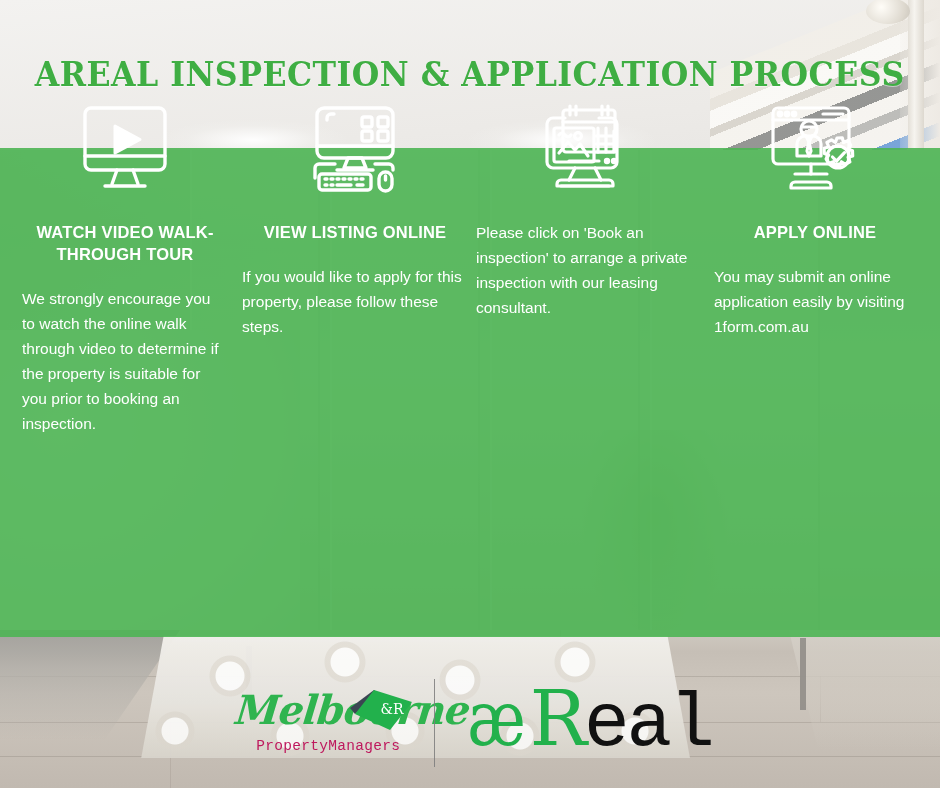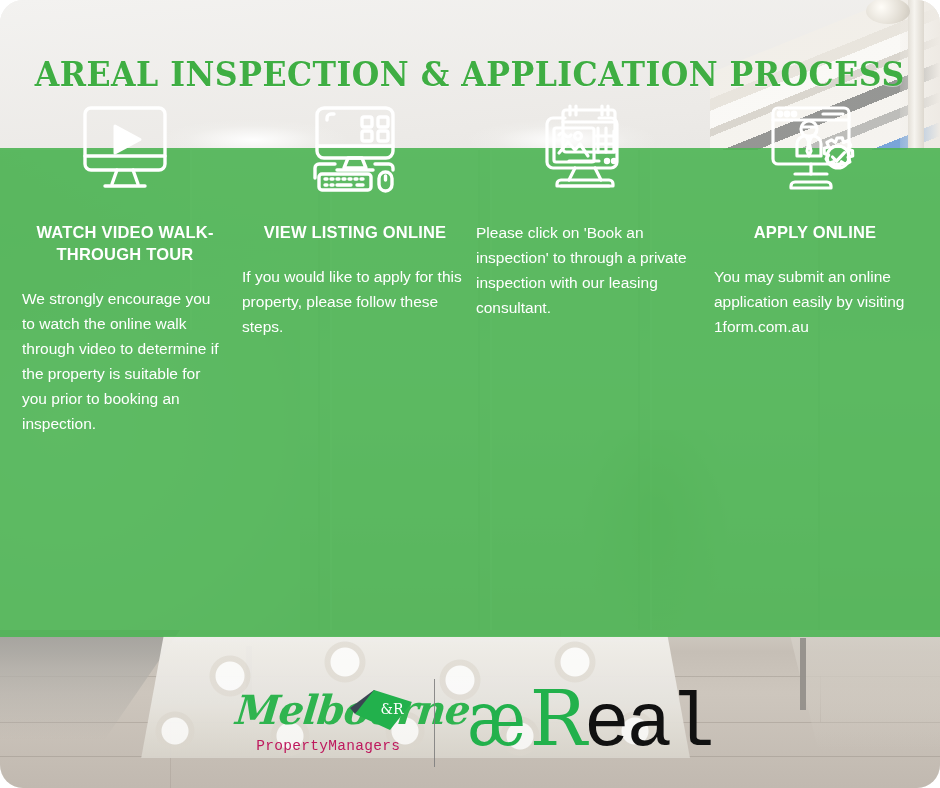--- a/index.html
+++ b/index.html
@@ -12,21 +12,20 @@
     font-family: "Liberation Sans", sans-serif;
     background: #ffffff;
   }
 
   #infographic {
     position: relative;
     width: 940px;
     height: 788px;
     overflow: hidden;
     background: #efeeec;
-    border-radius: 23px;
   }
 
   
   .photo {
     position: absolute;
     inset: 0;
     overflow: hidden;
   }
 
   
@@ -396,21 +395,21 @@
           <path d="M61 38 H80 M61 46 H80 M61 54 H80"></path>
           <path d="M34 63 H64"></path>
           <circle cx="72" cy="63" r="1.6" fill="#ffffff"></circle>
           <circle cx="79" cy="63" r="1.6" fill="#ffffff"></circle>
           <path d="M40 70 l-6 12"></path>
           <path d="M60 70 l6 12"></path>
           <path d="M26 88 H74 a0 0 0 0 0 0 0"></path>
           <path d="M26 82 H74 a4 4 0 0 1 4 4 v2 H22 v-2 a4 4 0 0 1 4 -4 z"></path>
         </svg>
       </div>
-      <div class="col-body">Please click on 'Book an inspection' to through a private inspection with our leasing consultant.</div>
+      <div class="col-body">Please click on 'Book an inspection' to arrange a private inspection with our leasing consultant.</div>
     </div>
 
     <div class="col">
       <div class="icon-wrap">
         <svg width="100" height="100" viewBox="0 0 100 100" fill="none" stroke="#ffffff" stroke-width="3.2" stroke-linecap="round" stroke-linejoin="round">
           <rect x="8" y="10" width="76" height="56" rx="5"></rect>
           <path d="M8 22 H84"></path>
           <circle cx="15" cy="16" r="1.8" fill="#ffffff"></circle>
           <circle cx="22" cy="16" r="1.8" fill="#ffffff"></circle>
           <circle cx="29" cy="16" r="1.8" fill="#ffffff"></circle>

